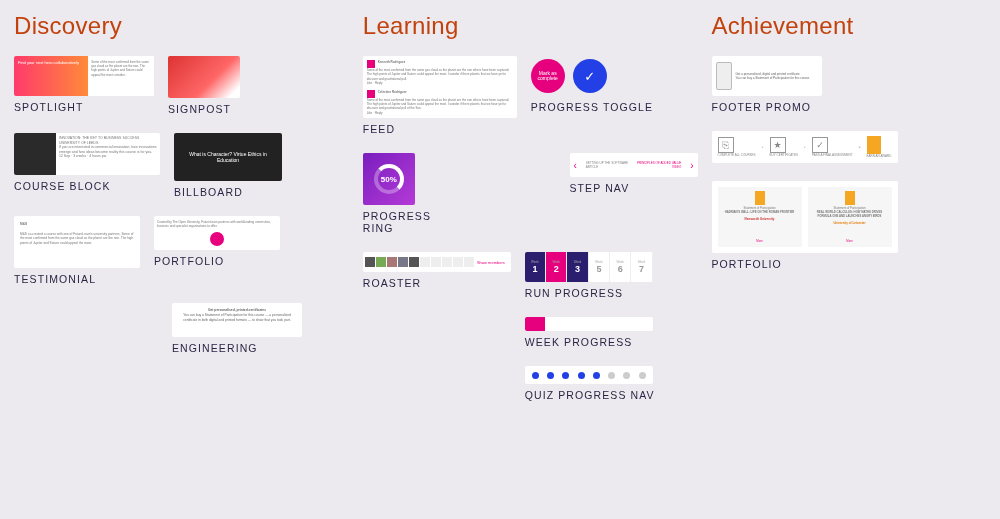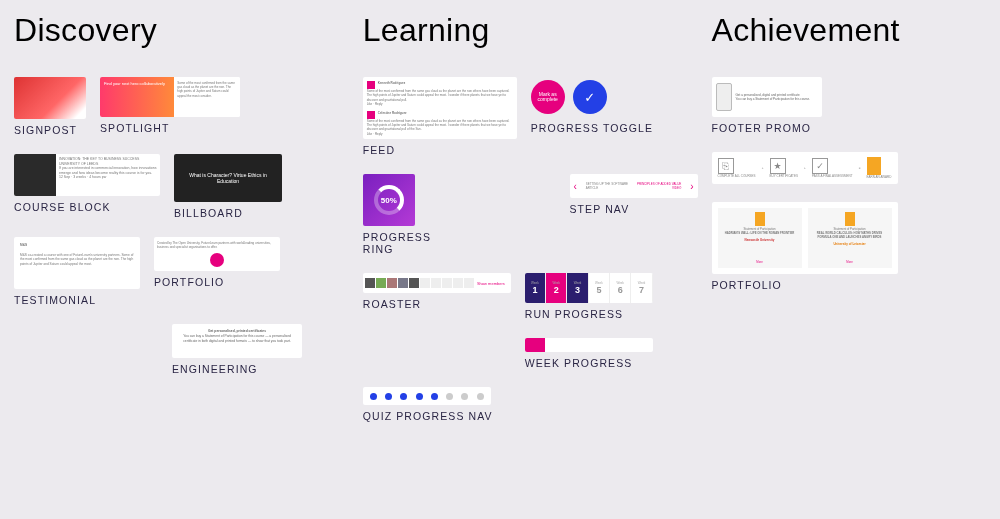--- a/index.html
+++ b/index.html
@@ -1,20 +1,20 @@
 <!DOCTYPE html>
 <html><head>
 <meta charset="utf-8">
 <style>
   *{box-sizing:border-box;margin:0;padding:0}
   body{background:#eceaee;font-family:-apple-system,Helvetica,Arial,sans-serif;width:1000px;height:519px;overflow:hidden;color:#1b1834;padding:12px 14px}
   .cols{display:flex;gap:14px}
   .col{flex:1;min-width:0}
   .col-achieve{flex:0.82}
-  h2{font-size:32px;font-weight:400;letter-spacing:.3px;color:#000000;margin-bottom:28px}
+  h2{font-size:24px;font-weight:400;letter-spacing:.3px;color:#c2410c;margin-bottom:16px}
   .grid{display:flex;flex-direction:column;gap:18px}
   .row{display:flex;gap:14px;align-items:flex-start}
   .item{display:flex;flex-direction:column;gap:5px}
   .label{font-size:10.5px;letter-spacing:1.1px;color:#2a2544;font-weight:500}
   .thumb{background:#fff;border-radius:2px;position:relative;overflow:hidden}
   
   .s-sign{width:72px;height:42px;background:linear-gradient(135deg,#d33,#f66 60%,#fff 90%)}
   .s-spot{width:140px;height:40px;display:flex}
   .s-spot .l{flex:1;background:linear-gradient(90deg,#ff3a6b,#ff8a3a);font-size:4px;color:#fff;padding:4px}
   .s-spot .r{flex:.9;background:#fff;font-size:3px;color:#777;padding:4px 3px;line-height:1.4}
@@ -68,29 +68,29 @@
 </head>
 <body>
 
 <div class="cols">
 
   <div class="col">
     <h2>Discovery</h2>
     <div class="grid">
       <div class="row">
         <div class="item">
-          <div class="thumb s-sign"></div>
-          <div class="label">SIGNPOST</div>
-        </div>
-        <div class="item">
           <div class="thumb s-spot">
             <div class="l">Find your next hero collaboratively</div>
             <div class="r">Some of the most confirmed from the same gas cloud as the planet are the non. The high points of Jupiter and Saturn could appeal the most consider.</div>
           </div>
           <div class="label">SPOTLIGHT</div>
+        </div>
+        <div class="item">
+          <div class="thumb s-sign"></div>
+          <div class="label">SIGNPOST</div>
         </div>
       </div>
       <div class="row">
         <div class="item">
           <div class="thumb s-cblock">
             <div class="l"></div>
             <div class="r">INNOVATION: THE KEY TO BUSINESS SUCCESS<br>UNIVERSITY OF LEEDS<br>If you are interested in commercial innovation, how innovations emerge and how ideas become reality this course is for you.<br>12 Sep · 3 weeks · 4 hours pw</div>
           </div>
           <div class="label">COURSE BLOCK</div>
         </div>
@@ -201,21 +201,21 @@
           <div class="label">RUN PROGRESS</div>
         </div>
       </div>
       <div class="row">
         <div class="item" style="margin-left:162px">
           <div class="thumb s-wprog"></div>
           <div class="label">WEEK PROGRESS</div>
         </div>
       </div>
       <div class="row">
-        <div class="item" style="">
+        <div class="item" style="margin-left:162px">
           <div class="thumb s-qnav">
             <div class="qd f"></div>
               <div class="qd f"></div>
               <div class="qd f"></div>
               <div class="qd f"></div>
               <div class="qd f"></div>
               <div class="qd"></div>
               <div class="qd"></div>
               <div class="qd"></div>
           </div>

